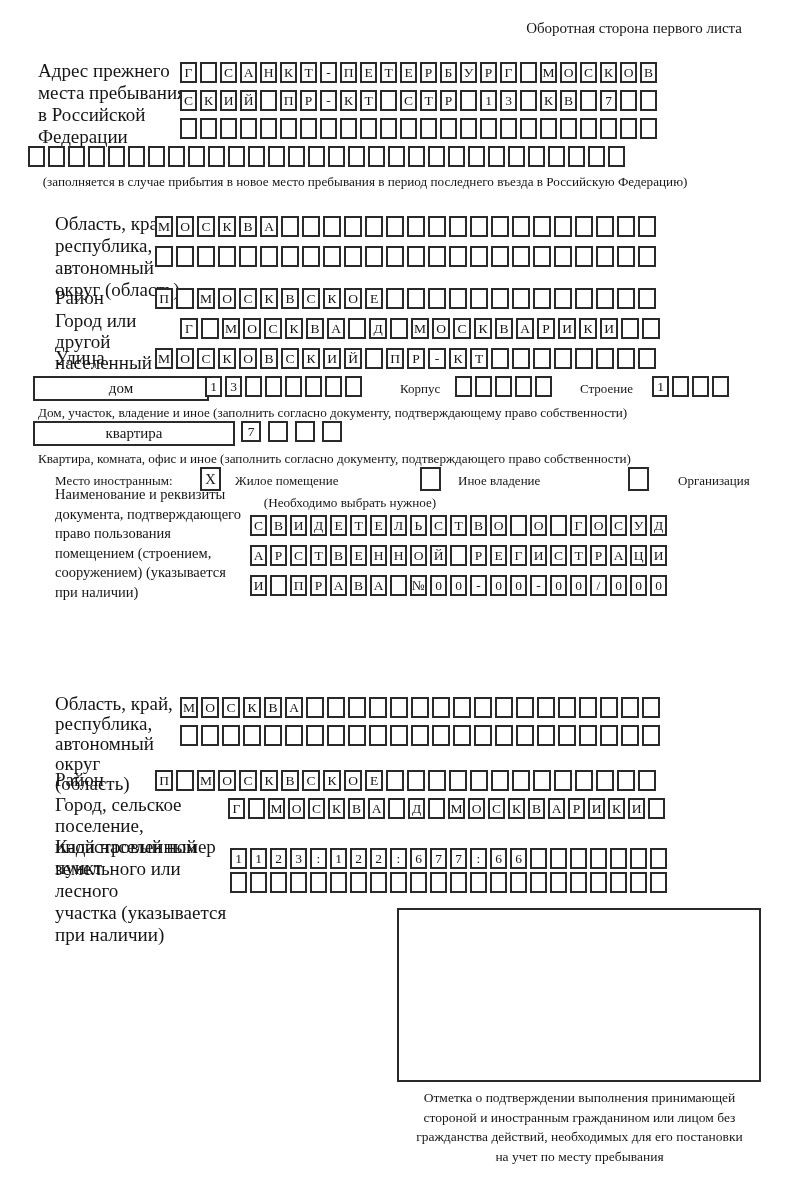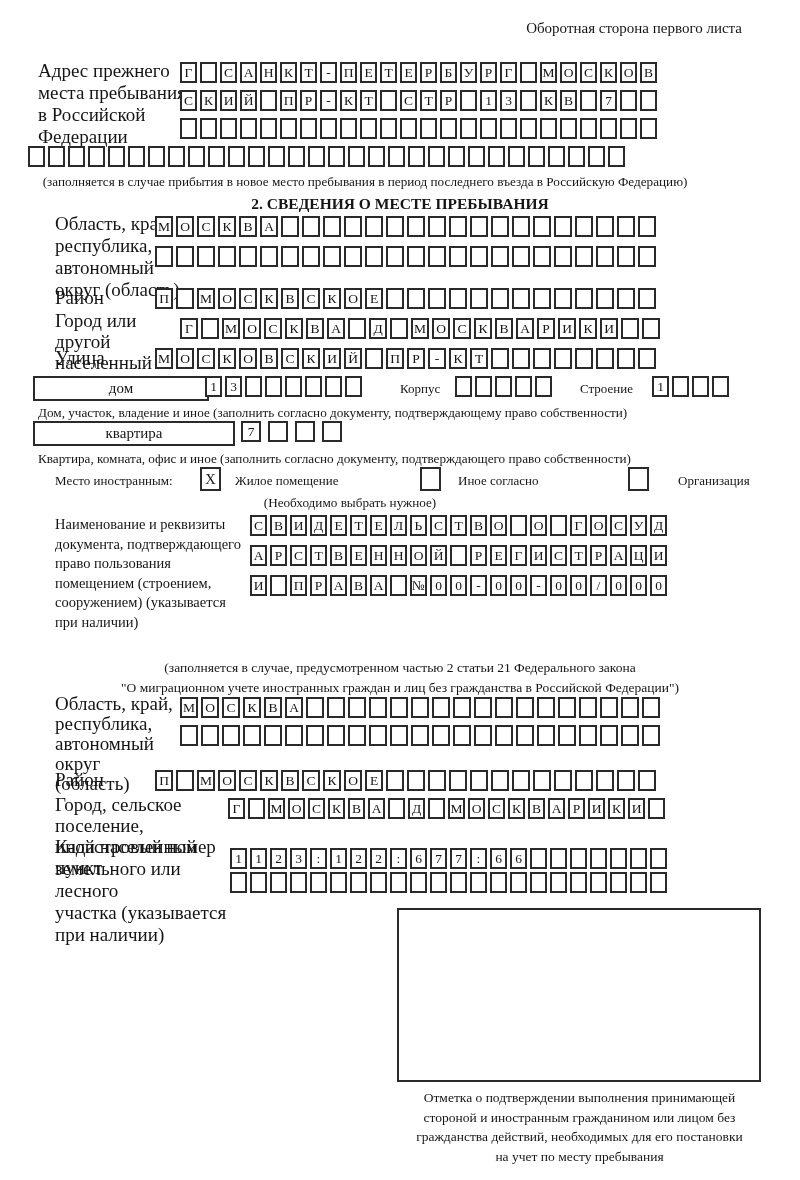--- a/index.html
+++ b/index.html
@@ -140,21 +140,20 @@
       <span class="cell"></span>
       <span class="cell"></span>
       <span class="cell"></span>
       <span class="cell"></span>
       <span class="cell"></span>
       <span class="cell"></span>
       <span class="cell"></span>
     </div>
   <div class="abs note center" style="left:0;top:173px;width:730px">(заполняется в случае прибытия в новое место пребывания в период последнего въезда в Российскую Федерацию)</div>
 
-  <div class="abs title center" style="left:0;top:195px;width:800px">2. СВЕДЕНИЯ О МЕСТЕ ПРЕБЫВАНИЯ</div>
 
   <div class="abs lbl" style="left:55px;top:213px;width:125px">Область, край,
 республика,
 автономный
 округ (область)</div>
   <div class="row wide" style="left:155px;top:216px">
       <span class="cell">М</span>
       <span class="cell">О</span>
       <span class="cell">С</span>
       <span class="cell">К</span>
@@ -324,26 +323,26 @@
       <span class="cell"></span>
       <span class="cell"></span>
       <span class="cell"></span>
     </div>
   <div class="abs note" style="left:38px;top:450px;width:740px">Квартира, комната, офис и иное (заполнить согласно документу, подтверждающего право собственности)</div>
 
   <div class="inl" style="left:55px;top:470px">Место иностранным:</div>
   <div class="cb" style="left:200px;top:467px">X</div>
   <div class="inl" style="left:235px;top:470px">Жилое помещение</div>
   <div class="cb" style="left:420px;top:467px"></div>
-  <div class="inl" style="left:458px;top:470px">Иное согласно</div>
+  <div class="inl" style="left:458px;top:470px">Иное владение</div>
   <div class="cb" style="left:628px;top:467px"></div>
   <div class="inl" style="left:678px;top:470px">Организация</div>
   <div class="abs note center" style="left:150px;top:494px;width:400px">(Необходимо выбрать нужное)</div>
 
-  <div class="abs lbl tight" style="left:55px;top:515px;width:200px">Наименование и реквизиты
+  <div class="abs lbl tight" style="left:55px;top:485px;width:200px">Наименование и реквизиты
 документа, подтверждающего
 право пользования
 помещением (строением,
 сооружением) (указывается
 при наличии)</div>
   <div class="row" style="left:250px;top:515px">
       <span class="cell">С</span>
       <span class="cell">В</span>
       <span class="cell">И</span>
       <span class="cell">Д</span>
@@ -405,22 +404,20 @@
       <span class="cell">0</span>
       <span class="cell">-</span>
       <span class="cell">0</span>
       <span class="cell">0</span>
       <span class="cell">/</span>
       <span class="cell">0</span>
       <span class="cell">0</span>
       <span class="cell">0</span>
     </div>
 
-  <div class="abs note center" style="left:0;top:658px;width:800px;white-space:pre-line;font-size:13.5px;line-height:20px">(заполняется в случае, предусмотренном частью 2 статьи 21 Федерального закона
-"О миграционном учете иностранных граждан и лиц без гражданства в Российской Федерации")</div>
 
   <div class="abs lbl" style="left:55px;top:694px;width:140px;line-height:20px">Область, край,
 республика,
 автономный округ
 (область)</div>
   <div class="row wide" style="left:180px;top:697px">
       <span class="cell">М</span>
       <span class="cell">О</span>
       <span class="cell">С</span>
       <span class="cell">К</span>

